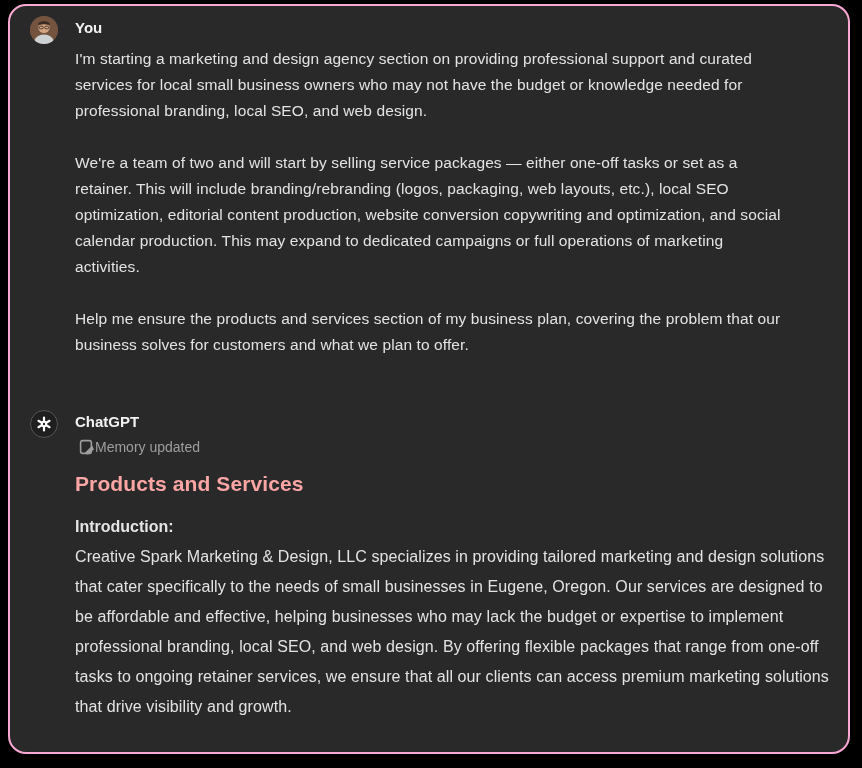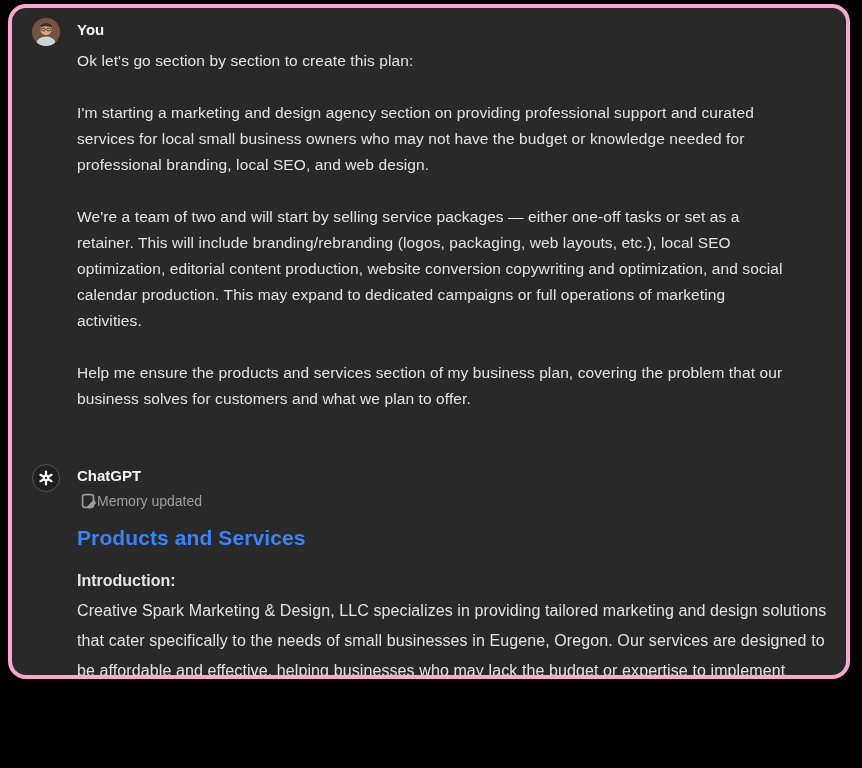--- a/index.html
+++ b/index.html
@@ -9,23 +9,23 @@
     height: 768px;
     background: #000000;
     overflow: hidden;
     font-family: "Liberation Sans", "DejaVu Sans", sans-serif;
   }
   .chat-panel {
     position: absolute;
     left: 8px;
     top: 4px;
     width: 842px;
-    height: 675px;
+    height: 750px;
     background: #292929;
-    border: 4px solid #f9a8d4;
+    border: 2px solid #f9a8d4;
     border-radius: 18px;
     box-sizing: border-box;
     overflow: hidden;
   }
   .chat-inner {
     padding: 10px 9px 0 20px;
   }
   .msg {
     display: flex;
     gap: 16px;
@@ -75,21 +75,21 @@
     margin: 6px 0 0 4px;
     color: #9e9e9e;
     font-size: 14px;
     line-height: 18px;
     cursor: pointer;
   }
   .memory-row svg { display: block; }
   .response-heading {
     font-size: 21px;
     font-weight: 700;
-    color: #3b82f6;
+    color: #fca5a5;
     line-height: 28px;
     margin: 14px 0 0 0;
     letter-spacing: 0.1px;
   }
   .intro-label {
     font-size: 16px;
     font-weight: 700;
     color: #e5e5e5;
     line-height: 30px;
     margin-top: 14px;
@@ -119,21 +119,20 @@
             <path d="M8.2 10.5 Q8.4 5.2 14 5.2 Q19.6 5.2 19.8 10.5 Q19.9 8.4 18.4 7.6 L9.6 7.6 Q8.1 8.4 8.2 10.5 Z" fill="#3b2b22"></path>
             <path d="M8.3 6.9 Q14 4.4 19.7 6.9 L19.2 9.2 Q14 7.2 8.8 9.2 Z" fill="#3b2b22"></path>
             <rect x="9.3" y="10.2" width="4" height="2.6" rx="1.2" fill="none" stroke="#2e231d" stroke-width="0.8"></rect>
             <rect x="14.7" y="10.2" width="4" height="2.6" rx="1.2" fill="none" stroke="#2e231d" stroke-width="0.8"></rect>
           </svg>
         </div>
       </div>
       <div class="content-col">
         <div class="author-name">You</div>
         <div class="user-text">
-          <p>Ok let's go section by section to create this plan:</p>
           <p>I'm starting a marketing and design agency section on providing professional support and curated services for local small business owners who may not have the budget or knowledge needed for professional branding, local SEO, and web design.</p>
           <p>We're a team of two and will start by selling service packages — either one-off tasks or set as a retainer. This will include branding/rebranding (logos, packaging, web layouts, etc.), local SEO optimization, editorial content production, website conversion copywriting and optimization, and social calendar production. This may expand to dedicated campaigns or full operations of marketing activities.</p>
           <p>Help me ensure the products and services section of my business plan, covering the problem that our business solves for customers and what we plan to offer.</p>
         </div>
       </div>
     </div>
 
     <div class="msg assistant-msg">
       <div class="avatar-col">
         <div class="avatar assistant">

